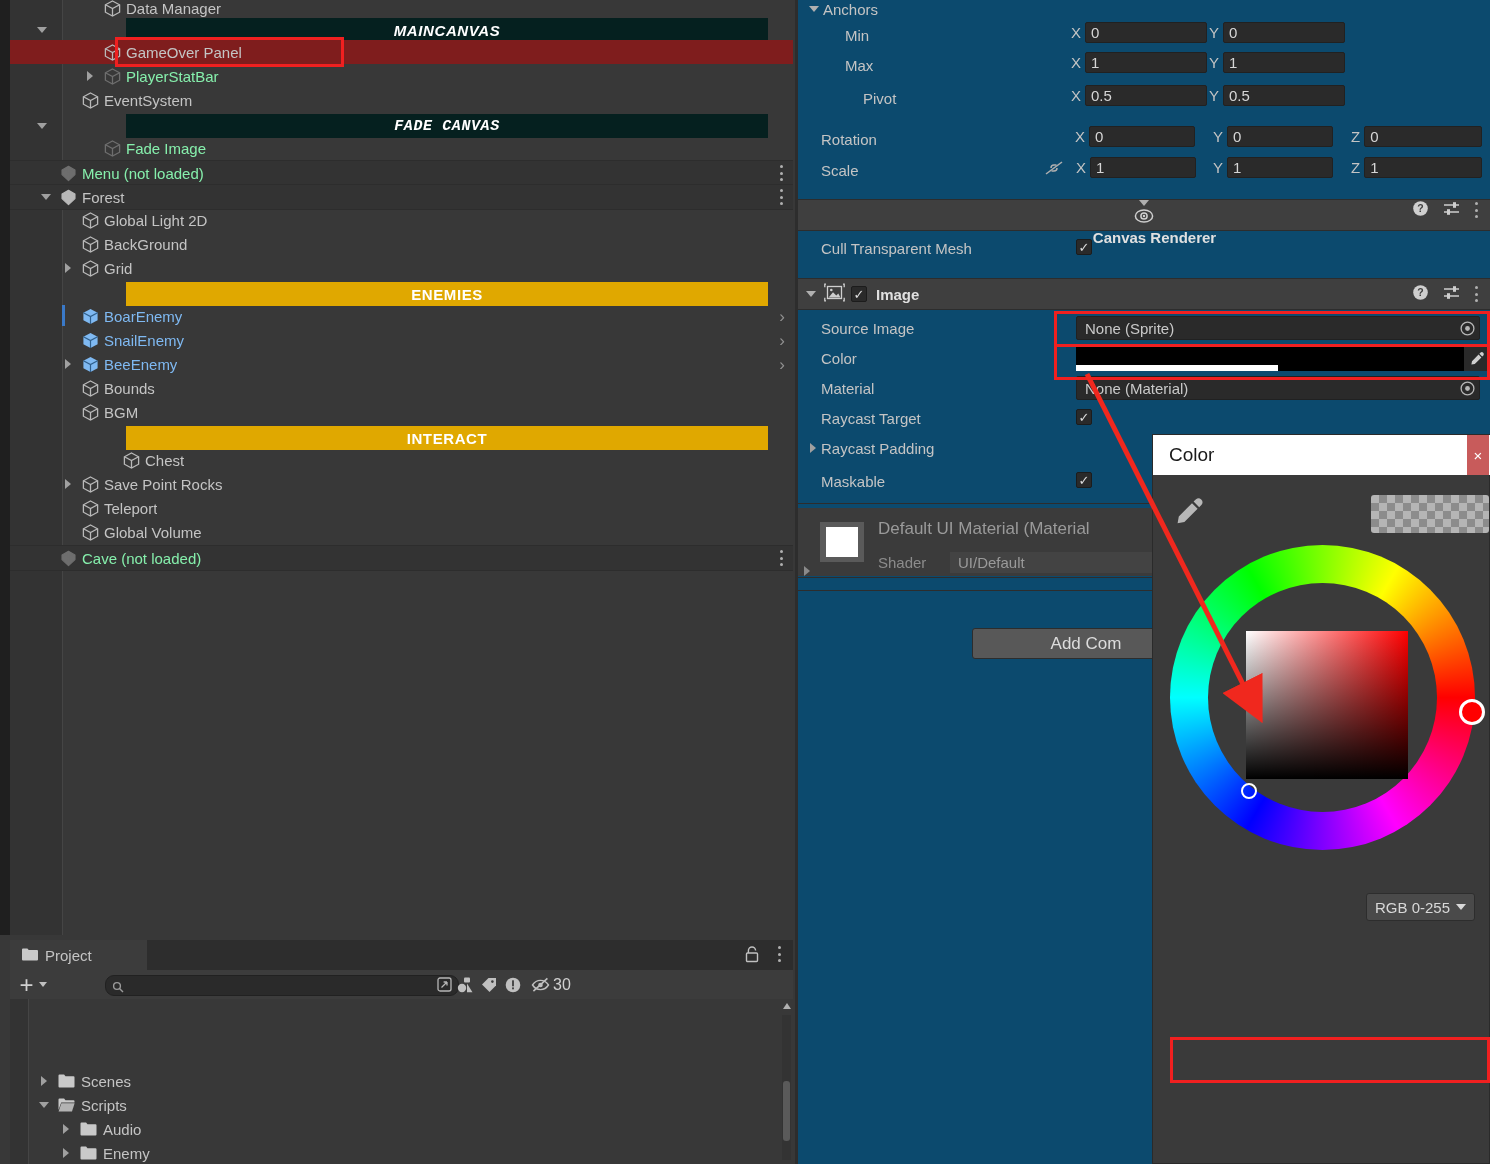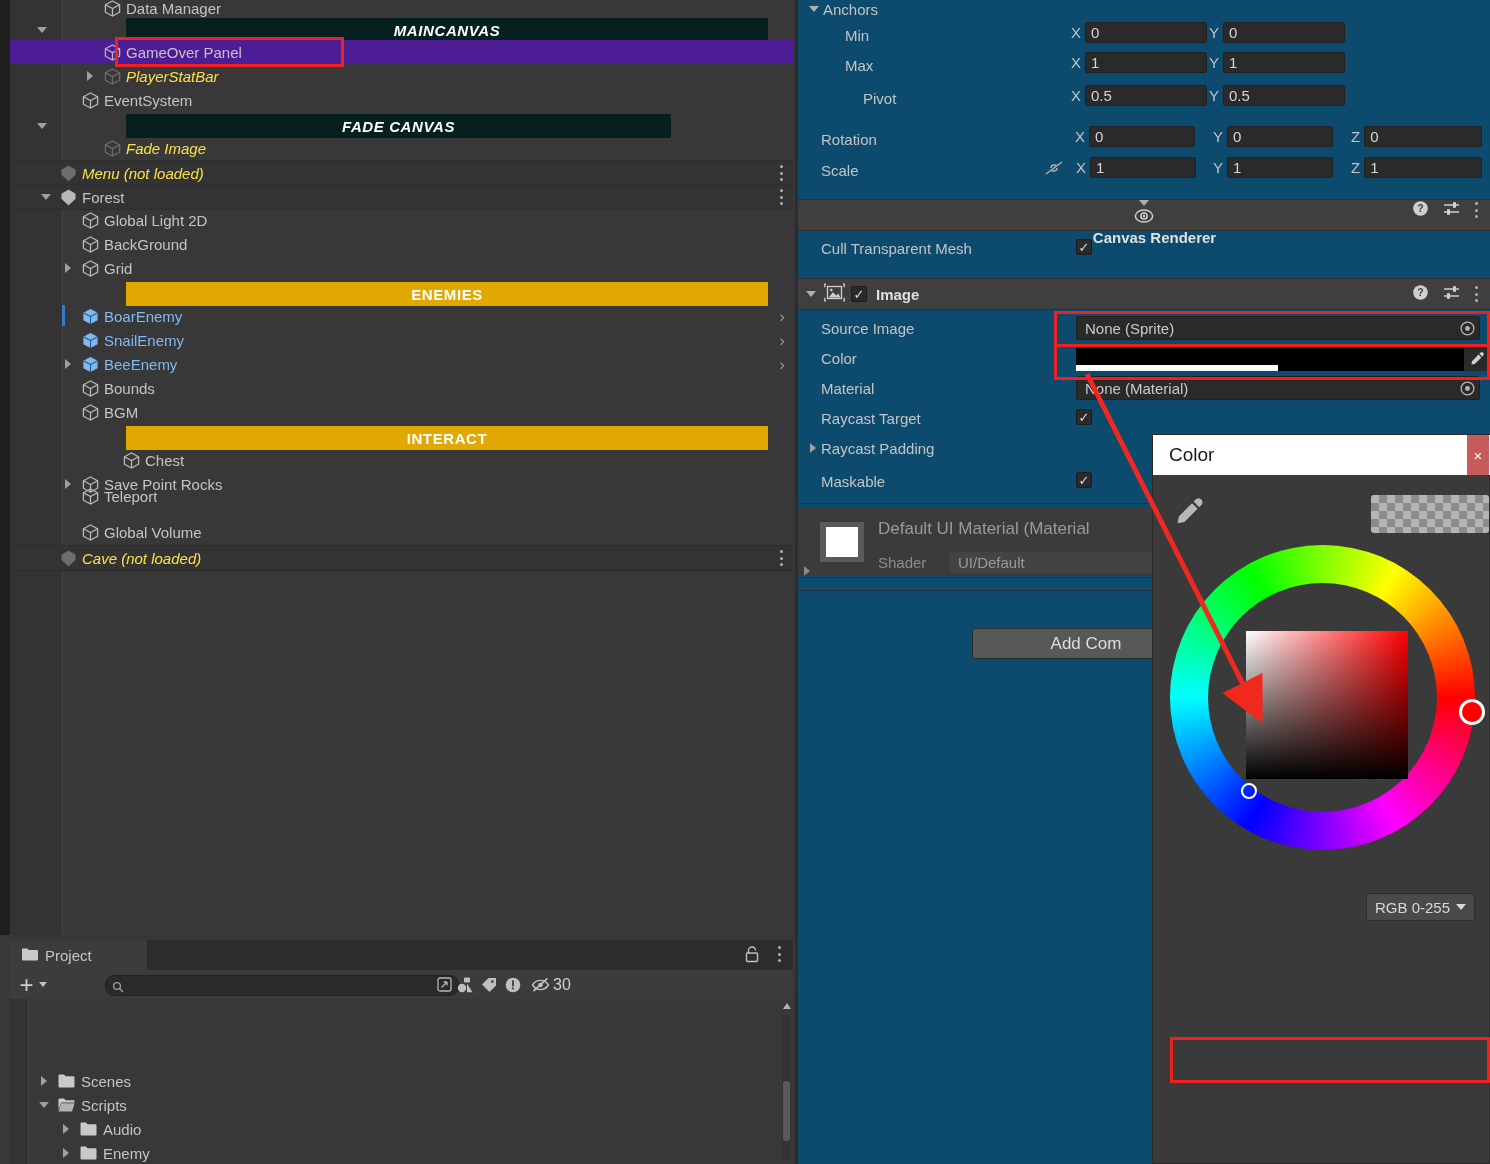--- a/index.html
+++ b/index.html
@@ -11,28 +11,28 @@
   
   #hierarchy{left:0;top:0;width:793px;height:935px;background:#383838;overflow:hidden;}
   #hier-left-gutter{left:0;top:0;width:10px;height:935px;background:#1f1f1f;}
   #hier-col-line{left:62px;top:0;width:1px;height:572px;background:#454545;}
   #hier-col-line2{left:62px;top:572px;width:1px;height:363px;background:#454545;}
   #hier-shade{left:10px;top:0;width:52px;height:572px;background:#333333;}
   #hier-shade2{left:10px;top:572px;width:52px;height:363px;background:#333333;}
 
   .row{position:absolute;left:10px;width:783px;height:24px;display:flex;align-items:center;}
   .lbl{white-space:nowrap;overflow:hidden;}
-  .dim{color:#fde047;font-style:italic;}
+  .dim{color:#86efac;}
   .prefab{color:#7fb9f2;}
   .goicon{flex:0 0 17px;width:17px;height:17px;margin-right:5px;}
   .hdrrow{position:absolute;height:24px;display:flex;align-items:center;justify-content:center;
           font-style:italic;font-weight:bold;font-size:15px;letter-spacing:.6px;}
   .hdr-canvas{background:#05201f;color:#ffffff;}
   .hdr-yellow{background:#e0a800;color:#ffffff;font-style:normal;}
-  .selrow{background:#4c1d95;}
+  .selrow{background:#7f1d1d;}
   .sceneRow{background:#333333;border-top:1px solid #2d2d2d;border-bottom:1px solid #2d2d2d;}
   .kebab{position:absolute;right:10px;width:4px;height:16px;display:flex;flex-direction:column;
          justify-content:space-between;align-items:center;}
   .kebab i{display:block;width:3px;height:3px;background:#b0b0b0;border-radius:50%;}
   .chev{position:absolute;right:8px;color:#909090;font-size:17px;line-height:1;}
   .selbar{position:absolute;left:62px;width:3px;height:21px;background:#3a79c8;}
 
   
   #project{left:10px;top:940px;width:783px;height:224px;background:#383838;}
   #proj-tabstrip{position:absolute;left:0;top:0;width:783px;height:30px;background:#2d2d2d;}
@@ -160,21 +160,21 @@
               <path d="M8.5 1 L15.6 4.8 L15.6 12.2 L8.5 16 L1.4 12.2 L1.4 4.8 Z" fill="none" stroke="#b9b9b9" stroke-width="1.3"></path>
               <path d="M1.4 4.8 L8.5 8.6 L15.6 4.8 M8.5 8.6 L8.5 16" fill="none" stroke="#b9b9b9" stroke-width="1.3"></path>
             </svg></span>
           <span class="lbl ">EventSystem</span>
         </span>
       </div>
       <div class="row" style="top: 114px;">
         <span style="position:absolute;left:24px;width:16px;display:flex;justify-content:center;">
           <span style="width:0;height:0;border-left:5px solid transparent;border-right:5px solid transparent;border-top:6px solid #a0a0a0;"></span>
         </span>
-        <div class="hdrrow hdr-canvas" style="left:116px;width:545px;top:0;">
+        <div class="hdrrow hdr-canvas" style="left:116px;width:642px;top:0;font-family:Liberation Mono, monospace;">
           <span>FADE CANVAS</span>
         </div>
       </div>
       <div class="row" style="top: 136px;">
         <span style="position:absolute;left:94px;display:flex;align-items:center;">
           <span class="goicon"><svg width="17" height="17" viewBox="0 0 17 17">
               <path d="M8.5 1 L15.6 4.8 L15.6 12.2 L8.5 16 L1.4 12.2 L1.4 4.8 Z" fill="none" stroke="#6e6e6e" stroke-width="1.3"></path>
               <path d="M1.4 4.8 L8.5 8.6 L15.6 4.8 M8.5 8.6 L8.5 16" fill="none" stroke="#6e6e6e" stroke-width="1.3"></path>
             </svg></span>
           <span class="lbl dim">Fade Image</span>
@@ -318,21 +318,21 @@
           <span style="width:0;height:0;border-top:5px solid transparent;border-bottom:5px solid transparent;border-left:6px solid #a0a0a0;"></span>
         </span>
         <span style="position:absolute;left:72px;display:flex;align-items:center;">
           <span class="goicon"><svg width="17" height="17" viewBox="0 0 17 17">
               <path d="M8.5 1 L15.6 4.8 L15.6 12.2 L8.5 16 L1.4 12.2 L1.4 4.8 Z" fill="none" stroke="#b9b9b9" stroke-width="1.3"></path>
               <path d="M1.4 4.8 L8.5 8.6 L15.6 4.8 M8.5 8.6 L8.5 16" fill="none" stroke="#b9b9b9" stroke-width="1.3"></path>
             </svg></span>
           <span class="lbl ">Save Point Rocks</span>
         </span>
       </div>
-      <div class="row" style="top: 484px; text-align: right;">
+      <div class="row" style="top: 496px; text-align: right;">
         <span style="position:absolute;left:72px;display:flex;align-items:center;">
           <span class="goicon"><svg width="17" height="17" viewBox="0 0 17 17">
               <path d="M8.5 1 L15.6 4.8 L15.6 12.2 L8.5 16 L1.4 12.2 L1.4 4.8 Z" fill="none" stroke="#b9b9b9" stroke-width="1.3"></path>
               <path d="M1.4 4.8 L8.5 8.6 L15.6 4.8 M8.5 8.6 L8.5 16" fill="none" stroke="#b9b9b9" stroke-width="1.3"></path>
             </svg></span>
           <span class="lbl ">Teleport</span>
         </span>
       </div>
       <div class="row" style="top: 520px;">
         <span style="position:absolute;left:72px;display:flex;align-items:center;">

